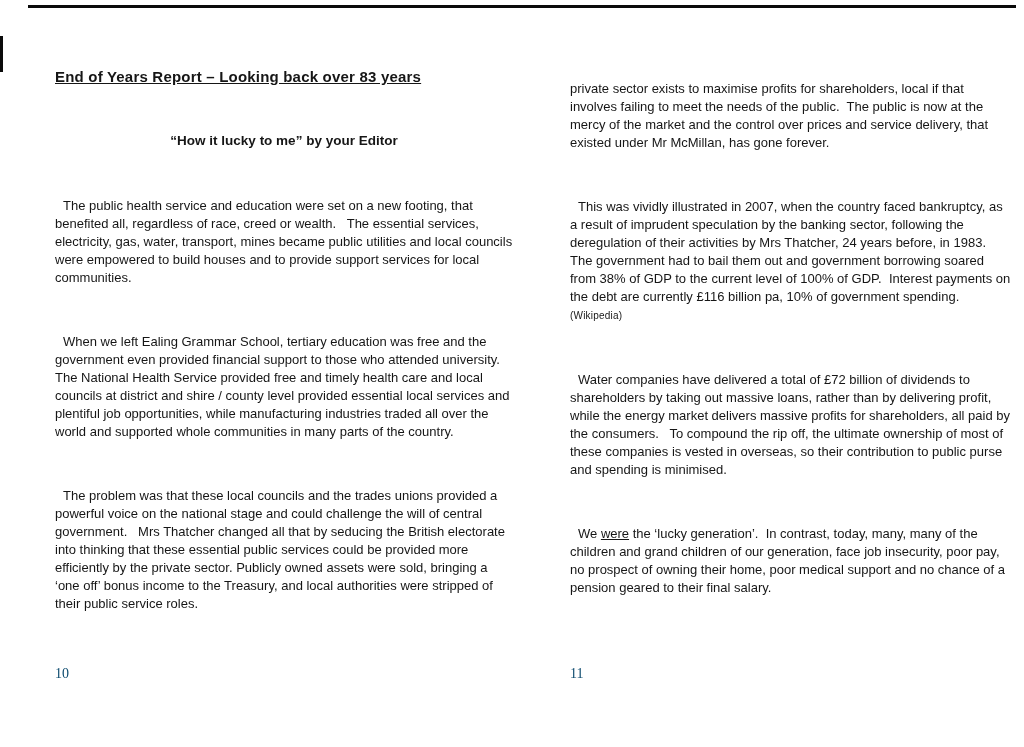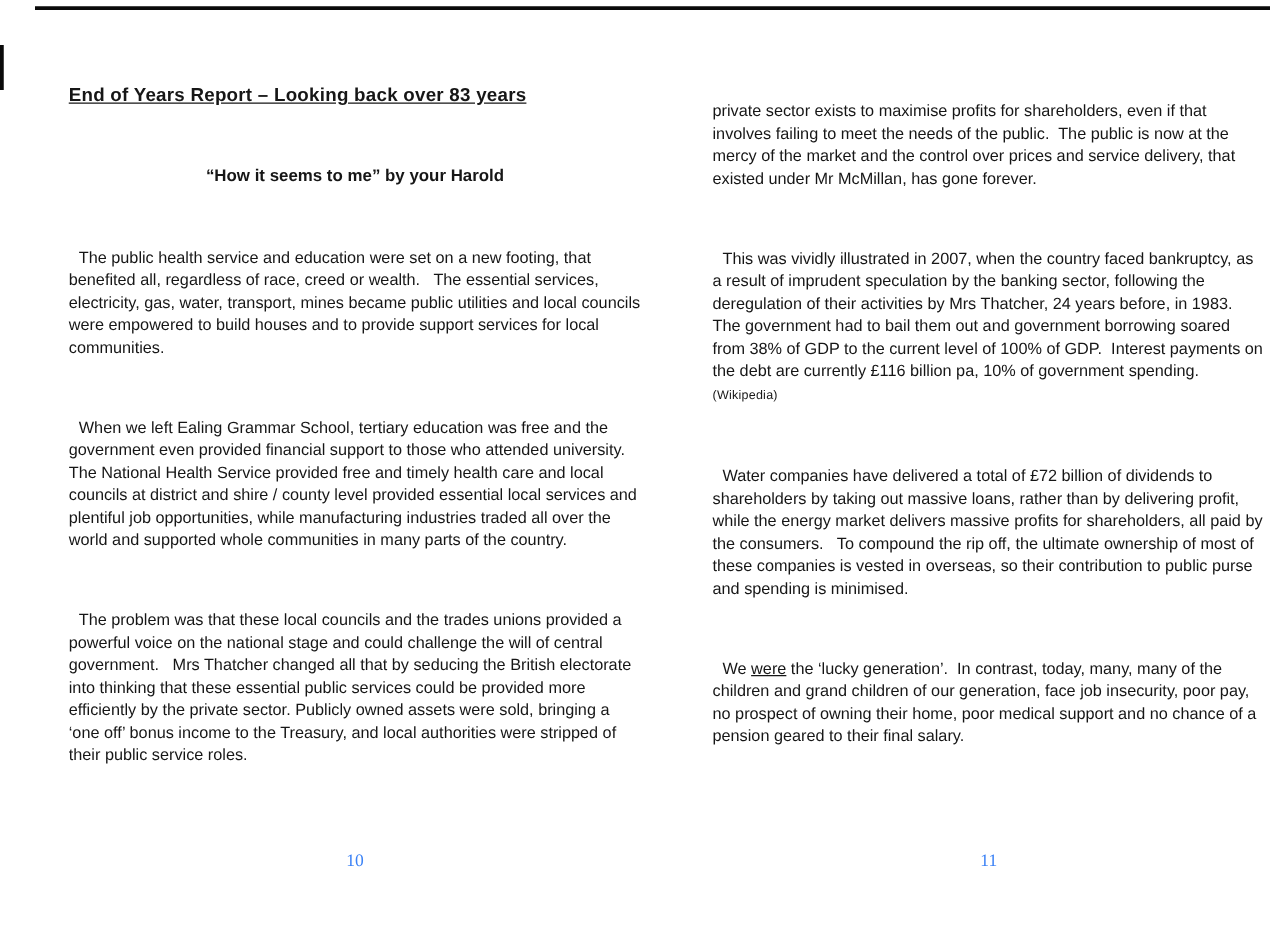--- a/index.html
+++ b/index.html
@@ -73,52 +73,51 @@
     text-decoration: underline;
     margin-top: 32px;
   }
   .wiki-note {
     font-size: 10px;
     letter-spacing: 0.2px;
     text-align: right;
   }
   .page-number {
     position: absolute;
-    top: 682px;
-    text-align: center;
+    top: 666px;
     font-family: "Liberation Serif", serif;
     font-size: 14px;
-    color: #3b82f6;
+    color: #0c4a6e;
   }
   .page-number-left {
     left: 55px;
     width: 458px;
   }
   .page-number-right {
     left: 570px;
     width: 442px;
   }
 </style>
 </head>
 <body>
 
 <div class="artifact-top-line"></div>
 <div class="artifact-left-tick"></div>
 
 <div class="page page-left">
   <h1 class="doc-title">End of Years Report – Looking back over 83 years</h1>
-  <h2 class="doc-subtitle">“How it seems to me” by your Harold</h2>
+  <h2 class="doc-subtitle">“How it lucky to me” by your Editor</h2>
   <p class="para">The public health service and education were set on a new footing, that benefited all, regardless of race, creed or wealth.   The essential services, electricity, gas, water, transport, mines became public utilities and local councils were empowered to build houses and to provide support services for local communities.</p>
   <p class="para">When we left Ealing Grammar School, tertiary education was free and the government even provided financial support to those who attended university.   The National Health Service provided free and timely health care and local councils at district and shire / county level provided essential local services and plentiful job opportunities, while manufacturing industries traded all over the world and supported whole communities in many parts of the country.</p>
   <p class="para">The problem was that these local councils and the trades unions provided a powerful voice on the national stage and could challenge the will of central government.   Mrs Thatcher changed all that by seducing the British electorate into thinking that these essential public services could be provided more efficiently by the private sector. Publicly owned assets were sold, bringing a ‘one off’ bonus income to the Treasury, and local authorities were stripped of their public service roles.</p>
   
 </div>
 
 <div class="page page-right">
-  <p class="para no-indent">private sector exists to maximise profits for shareholders, even if that involves failing to meet the needs of the public.  The public is now at the mercy of the market and the control over prices and service delivery, that existed under Mr McMillan, has gone forever.</p>
+  <p class="para no-indent">private sector exists to maximise profits for shareholders, local if that involves failing to meet the needs of the public.  The public is now at the mercy of the market and the control over prices and service delivery, that existed under Mr McMillan, has gone forever.</p>
   <p class="para"><span>This was vividly illustrated in 2007, when the country faced bankruptcy, as a result of imprudent speculation by the banking sector, following the deregulation of their activities by Mrs Thatcher, 24 years before, in 1983.  The government had to bail them out and government borrowing soared from 38% of GDP to the current level of 100% of GDP.  Interest payments on the debt are currently £116 billion pa, 10% of government spending.    </span><span class="wiki-note">(Wikipedia)</span></p>
   <p class="para">Water companies have delivered a total of £72 billion of dividends to shareholders by taking out massive loans, rather than by delivering profit, while the energy market delivers massive profits for shareholders, all paid by the consumers.   To compound the rip off, the ultimate ownership of most of these companies is vested in overseas, so their contribution to public purse and spending is minimised.</p>
   <p class="para"><span>We </span><span class="underlined">were</span><span> the ‘lucky generation’.  In contrast, today, many, many of the children and grand children of our generation, face job insecurity, poor pay, no prospect of owning their home, poor medical support and no chance of a pension geared to their final salary.</span></p>
   
   
   
   
 </div>
 
 <div class="page-number page-number-left">10</div>

